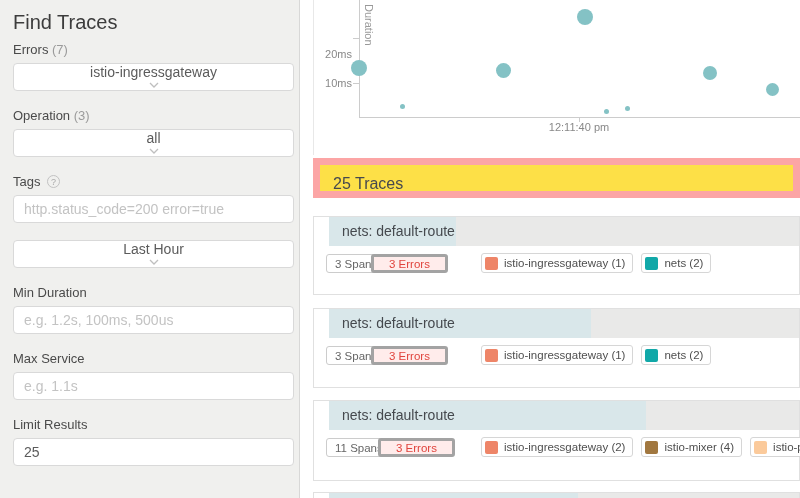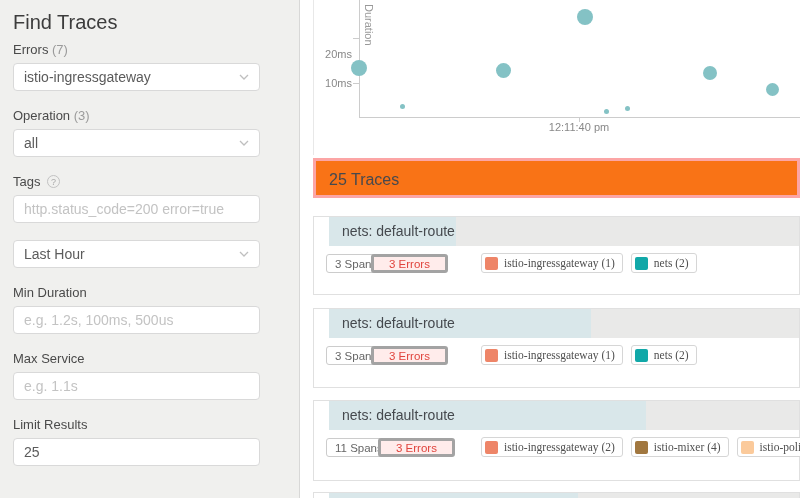--- a/index.html
+++ b/index.html
@@ -19,24 +19,24 @@
     font-size: 13px; color: #4a4a4a; margin-bottom: 6px; display: block;
   }
   .field-label .count { color: #9b9b9b; }
   .help-icon {
     display: inline-block; width: 13px; height: 13px; line-height: 12px;
     border: 1px solid #c2c2c2; border-radius: 50%; color: #a8a8a8;
     font-size: 9px; text-align: center; vertical-align: 1px; margin-left: 3px;
   }
   .control { margin-bottom: 17px; }
   .select-box, .text-input {
-    width: 247px; height: 28px; background: #fff;
+    width: 281px; height: 28px; background: #fff;
     border: 1px solid #d9d9d9; border-radius: 4px;
     font-size: 14px; color: #5b5b5b; padding: 0 10px;
-    display: flex; align-items: center; justify-content: space-between;
+    display: flex; align-items: center; justify-content: space-between; flex-direction: column;
   }
   .text-input { display: block; line-height: 26px; }
   .text-input::placeholder { color: #c3c3c3; }
   input.text-input { outline: none; font-family: "Liberation Sans", sans-serif; }
   .chevron { width: 10px; height: 10px; flex: 0 0 auto; }
   .chevron svg { display: block; }
 
   
   .main { position: absolute; left: 313px; top: 0; width: 487px; height: 498px; }
 
@@ -50,21 +50,21 @@
   .y-tick-mark { position: absolute; width: 6px; height: 1px; background: #ccc; left: 39px; }
   .x-tick-mark { position: absolute; width: 1px; height: 5px; background: #ccc; top: 117px; }
   .x-tick-label { position: absolute; top: 121px; width: 80px; text-align: center;
     font-size: 11px; color: #888; }
   .ylabel { position: absolute; left: 49px; top: 4px; font-size: 11px; color: #999;
     writing-mode: vertical-rl; }
   .dot { position: absolute; border-radius: 50%; }
 
   
   .traces-bar { position: absolute; left: 0; top: 158px; width: 487px; height: 40px;
-    background: #f97316; border: 3px solid #fca5a5; }
+    background: #fde047; border: 7px solid #fca5a5; }
   .traces-bar span { font-size: 16px; color: #46494e; line-height: 38px; padding-left: 13px;
     display: inline-block; }
 
   
   .row-card { position: absolute; left: 0; width: 487px; background: #fff;
     border: 1px solid #e0e0e0; cursor: pointer; }
   .row-header { position: relative; height: 29px; background: #e9e9e8; overflow: hidden; margin-left: 15px; }
   .row-bar { position: absolute; left: 0; top: 0; bottom: 0; background: #d9e7ea; }
   .row-title { position: absolute; left: 13px; top: 0; line-height: 29px;
     font-size: 14px; color: #45494e; }
@@ -75,21 +75,21 @@
     border: 1px solid #cccccc; color: #666; background: #fff; padding: 0 8px; }
   .errors-chip { position: absolute; left: 57px; top: 8px;
     border: 3px solid #a3a3a3; color: #e0433c; background: #ffeceb; padding: 0 15px; }
   .row3 .errors-chip { left: 64px; }
   .services { position: absolute; left: 167px; top: 7px; display: flex; gap: 8px;
     white-space: nowrap; }
   .svc-chip { border: 1px solid #d6d6d6; background: #fff; color: #4f4f4f;
     padding: 2px; height: 20px; }
   .svc-color { width: 13px; height: 13px; border-radius: 2px; margin: 0 6px 0 1px;
     flex: 0 0 auto; }
-  .svc-chip .svc-label { padding-right: 5px; font-family: Liberation Serif, serif; }
+  .svc-chip .svc-label { padding-right: 5px; }
 </style>
 </head>
 <body>
 
 <div class="sidebar">
   <h1>Find Traces</h1>
 
   <div class="control">
     <span class="field-label">
       <span>Errors</span>

